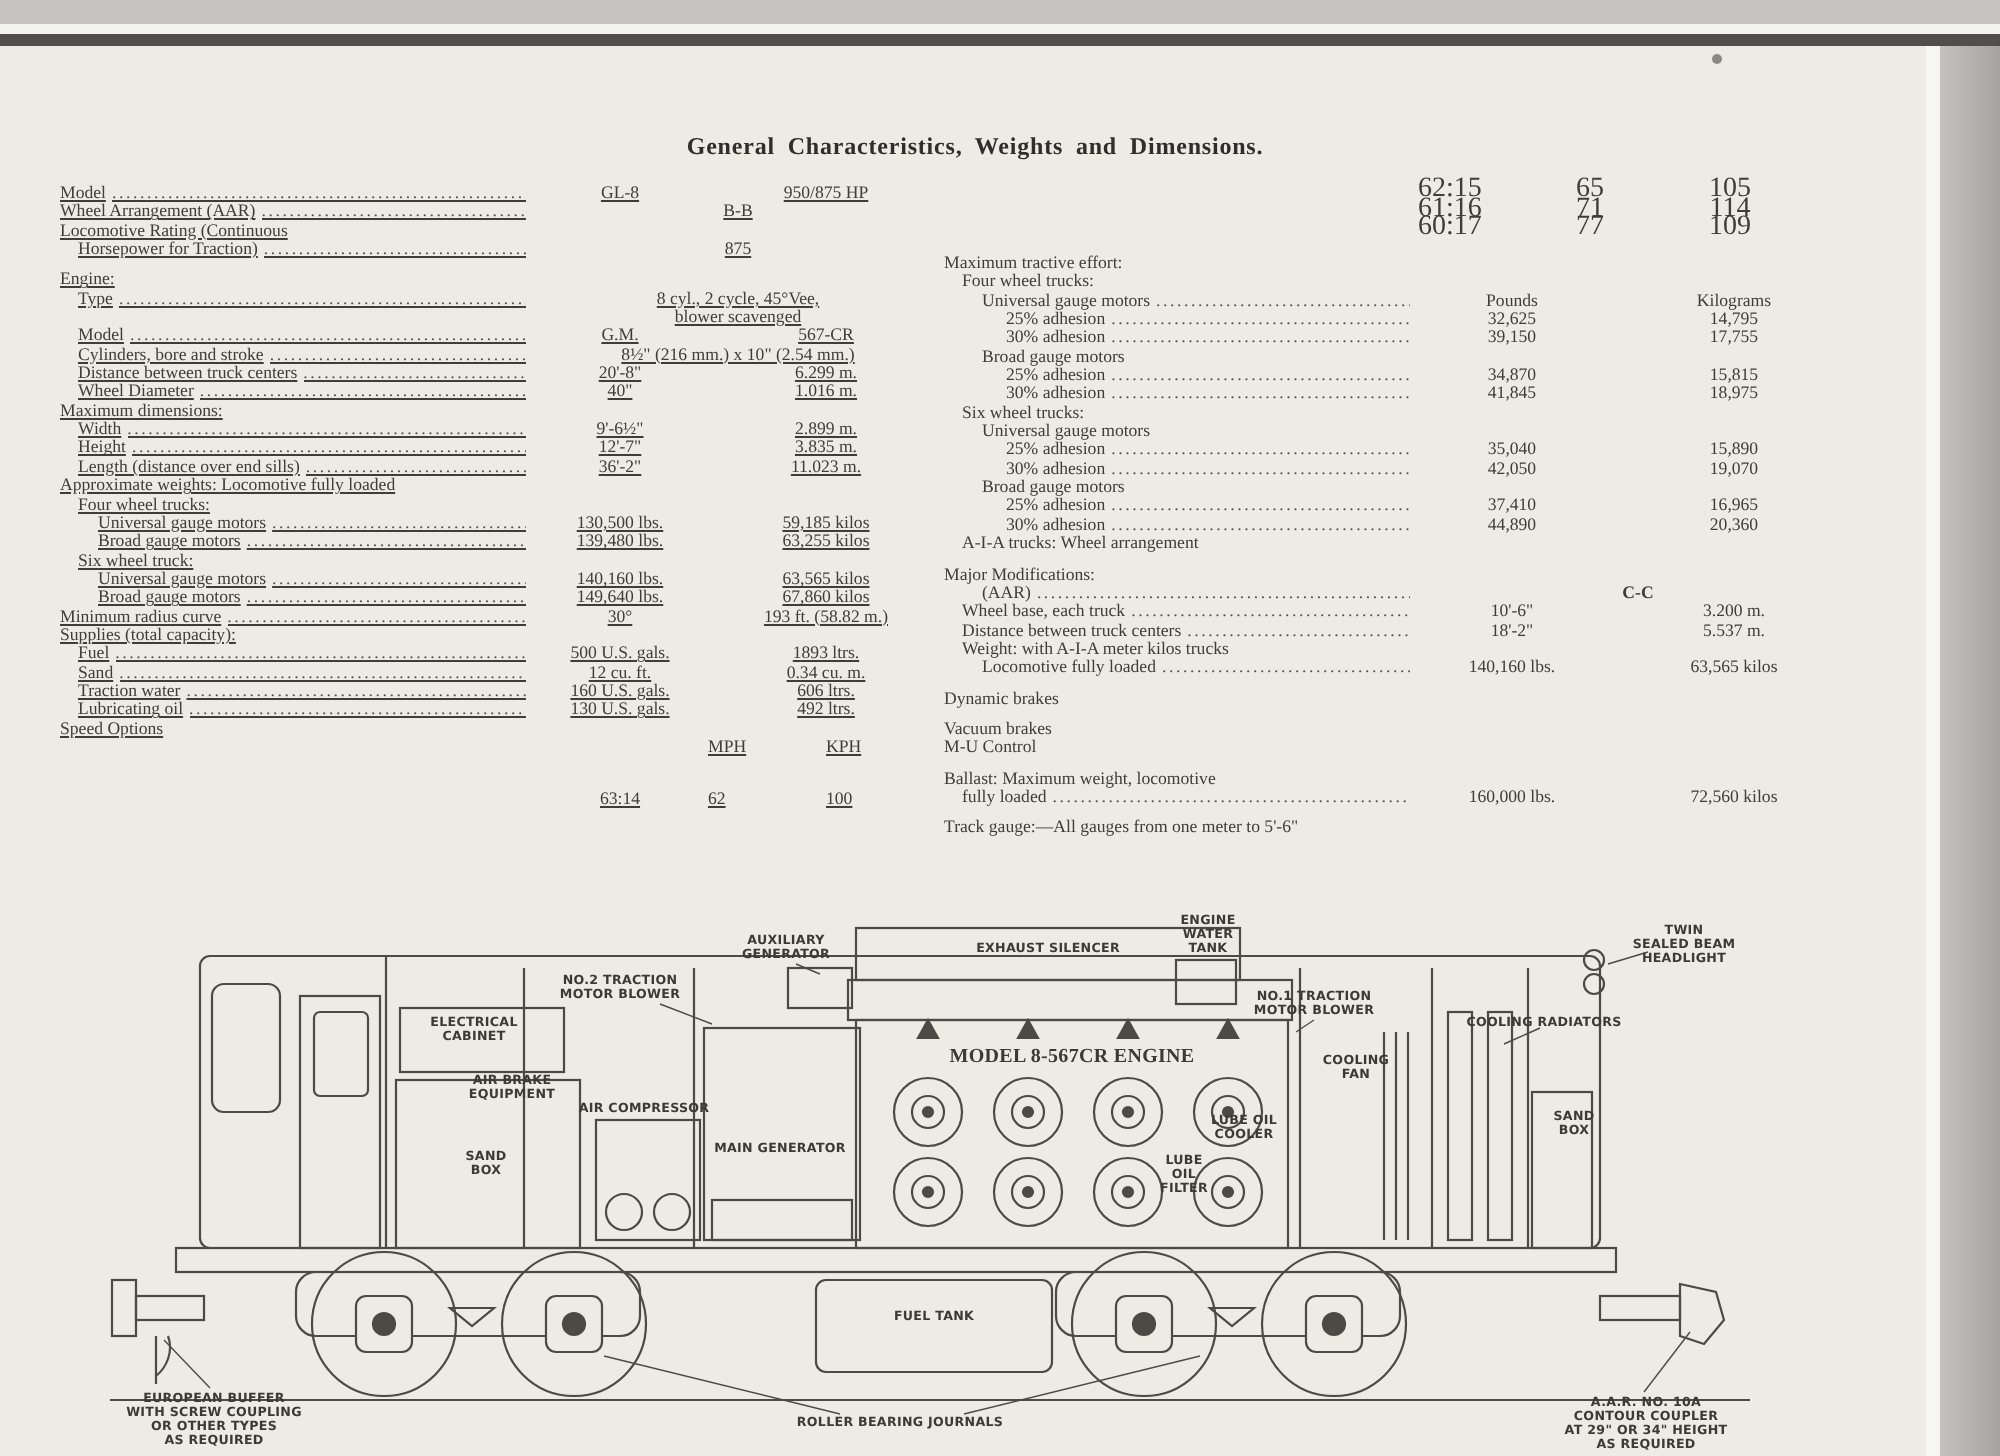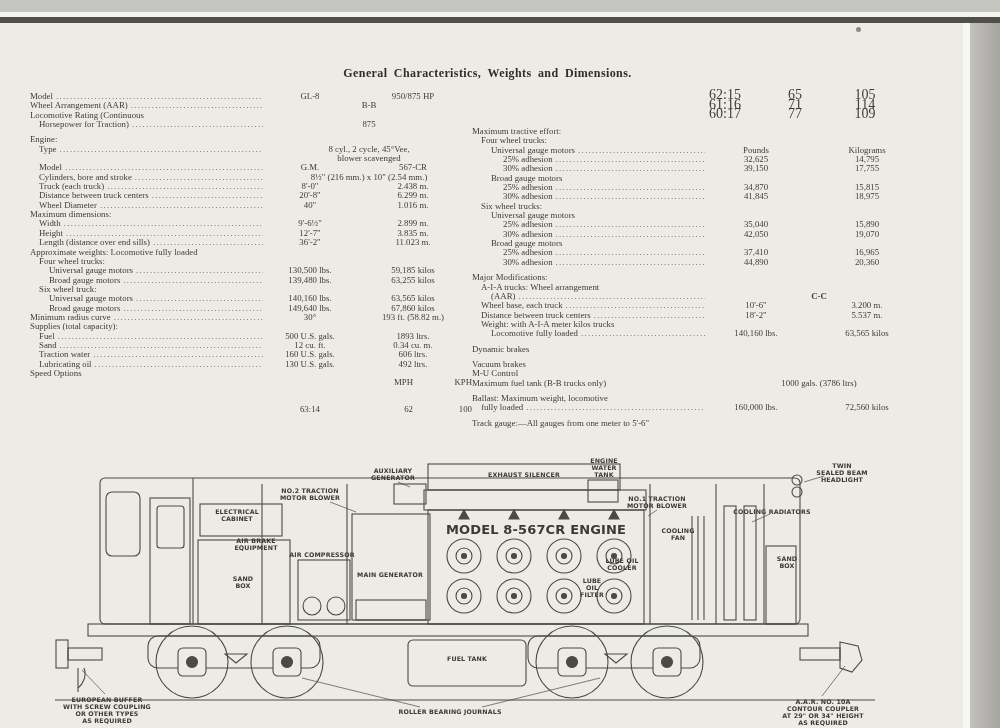--- a/index.html
+++ b/index.html
@@ -3,42 +3,42 @@
 <meta charset="utf-8">
 <style>
   html,body{margin:0;padding:0;}
   body{background:#c6c5c1;font-family:"Liberation Serif","DejaVu Serif",serif;}
   #page{position:relative;width:1000px;height:728px;background:#f9a8d4;overflow:hidden;margin-top:12px;}
   .edge{position:absolute;}
   #paper{position:absolute;left:0;top:11px;width:966px;height:717px;background:#ecebe4;}
   #title{position:absolute;left:0;top:54px;width:975px;text-align:center;
          font-weight:bold;font-size:12px;letter-spacing:.4px;word-spacing:3px;color:#2f2e2a;}
   .spec{position:absolute;font-size:8.8px;line-height:9.35px;color:#3e3d37;}
-  #specL{left:30px;top:80px;width:442px;}
+  #specL{left:30px;top:80px;width:442px;text-decoration:underline;}
   #specR{left:472px;top:115px;width:458px;}
   .row{display:flex;align-items:baseline;white-space:nowrap;}
   .row.gap{margin-top:6px;text-align:right;}
   .row.gap2{margin-top:17px;}
   .lbl{display:flex;flex:1 1 0;min-width:0;align-items:baseline;}
   .t{white-space:nowrap;}
   .ind1{padding-left:9px;}.ind2{padding-left:19px;}.ind3{padding-left:31px;font-family:Liberation Serif, serif;}
   .lead{flex:1 1 0;min-width:4px;overflow:hidden;color:#55544c;letter-spacing:1.3px;margin:0 3px;}
   .lead::after{content:"...................................................................................";}
   .v{flex:0 0 auto;text-align:center;}
   #specL .v1{width:88px;} #specL .v2{width:118px;} #specL .vspan{width:206px;}
   #specR .v1{width:96px;} #specR .v2{width:126px;} #specR .vspan{width:222px;}
-  .sub{display:flex;} .sub span{width:50%;text-align:right;}
+  .sub{display:flex;} .sub span{width:50%;text-align:left;}
   .b{font-weight:bold;}
   #geartab{position:absolute;left:690px;top:78px;font-size:14px;line-height:9.5px;color:#3e3d37;}
   #geartab .row span{display:inline-block;width:70px;text-align:center;}
   #diagram{position:absolute;left:0;top:438px;width:1000px;height:290px;}
   .dlab{position:absolute;transform:translateX(-50%);text-align:center;
         font-family:"DejaVu Sans","Liberation Sans",sans-serif;font-weight:bold;
         font-size:6.3px;line-height:1.12;letter-spacing:.15px;color:#3b3a34;white-space:pre-line;}
-  .dlab.big{font-size:13px;}
+  .dlab.big{font-size:10px;font-family:Liberation Serif, serif;}
   #speck{position:absolute;left:856px;top:15px;width:5px;height:5px;border-radius:50%;background:#55544f;opacity:.65;}
 </style>
 </head>
 <body>
 
 <div id="page">
   <div class="edge" style="left:0;top:0;width:1000px;height:5px;background:#f4f4ef;"></div>
   <div class="edge" style="left:0;top:5px;width:1000px;height:6px;background:#514f4c;"></div>
   <div id="paper"></div>
   <div class="edge" style="left:963px;top:11px;width:7px;height:717px;background:#f7f7f2;"></div>
@@ -104,28 +104,20 @@
       </div>
       <div class="row">
     <span class="lbl">
           <span class="t ind1">Cylinders, bore and stroke</span>
           <span class="lead"></span>
         </span>
   <span class="v vspan">8½" (216 mm.) x 10" (2.54 mm.)</span>
       </div>
       <div class="row">
     <span class="lbl">
-          <span class="t ind1">Truck (each truck)</span>
-          <span class="lead"></span>
-        </span>
-  <span class="v v1">8'-0"</span>
-        <span class="v v2">2.438 m.</span>
-      </div>
-      <div class="row">
-    <span class="lbl">
           <span class="t ind1">Distance between truck centers</span>
           <span class="lead"></span>
         </span>
   <span class="v v1">20'-8"</span>
         <span class="v v2">6.299 m.</span>
       </div>
       <div class="row">
     <span class="lbl">
           <span class="t ind1">Wheel Diameter</span>
           <span class="lead"></span>
@@ -376,28 +368,28 @@
         <span class="v v2">16,965</span>
       </div>
       <div class="row">
     <span class="lbl">
           <span class="t ind3">30% adhesion</span>
           <span class="lead"></span>
         </span>
   <span class="v v1">44,890</span>
         <span class="v v2">20,360</span>
       </div>
+      <div class="row">
+    <span class="lbl">
+          <span class="t ind1">A-I-A trucks: Wheel arrangement</span>
+        </span>
+  </div>
       <div class="row gap">
     <span class="lbl">
           <span class="t ind0">Major Modifications:</span>
-        </span>
-  </div>
-      <div class="row">
-    <span class="lbl">
-          <span class="t ind1">A-I-A trucks: Wheel arrangement</span>
         </span>
   </div>
       <div class="row">
     <span class="lbl">
           <span class="t ind2">(AAR)</span>
           <span class="lead"></span>
         </span>
   <span class="v vspan b">C-C</span>
       </div>
       <div class="row">
@@ -437,26 +429,20 @@
       <div class="row gap">
     <span class="lbl">
           <span class="t ind0">Vacuum brakes</span>
         </span>
   </div>
       <div class="row">
     <span class="lbl">
           <span class="t ind0">M-U Control</span>
         </span>
   </div>
-      <div class="row">
-    <span class="lbl">
-          <span class="t ind0">Maximum fuel tank (B-B trucks only)</span>
-        </span>
-  <span class="v vspan">1000 gals. (3786 ltrs)</span>
-      </div>
       <div class="row gap">
     <span class="lbl">
           <span class="t ind0">Ballast: Maximum weight, locomotive</span>
         </span>
   </div>
       <div class="row">
     <span class="lbl">
           <span class="t ind1">fully loaded</span>
           <span class="lead"></span>
         </span>

